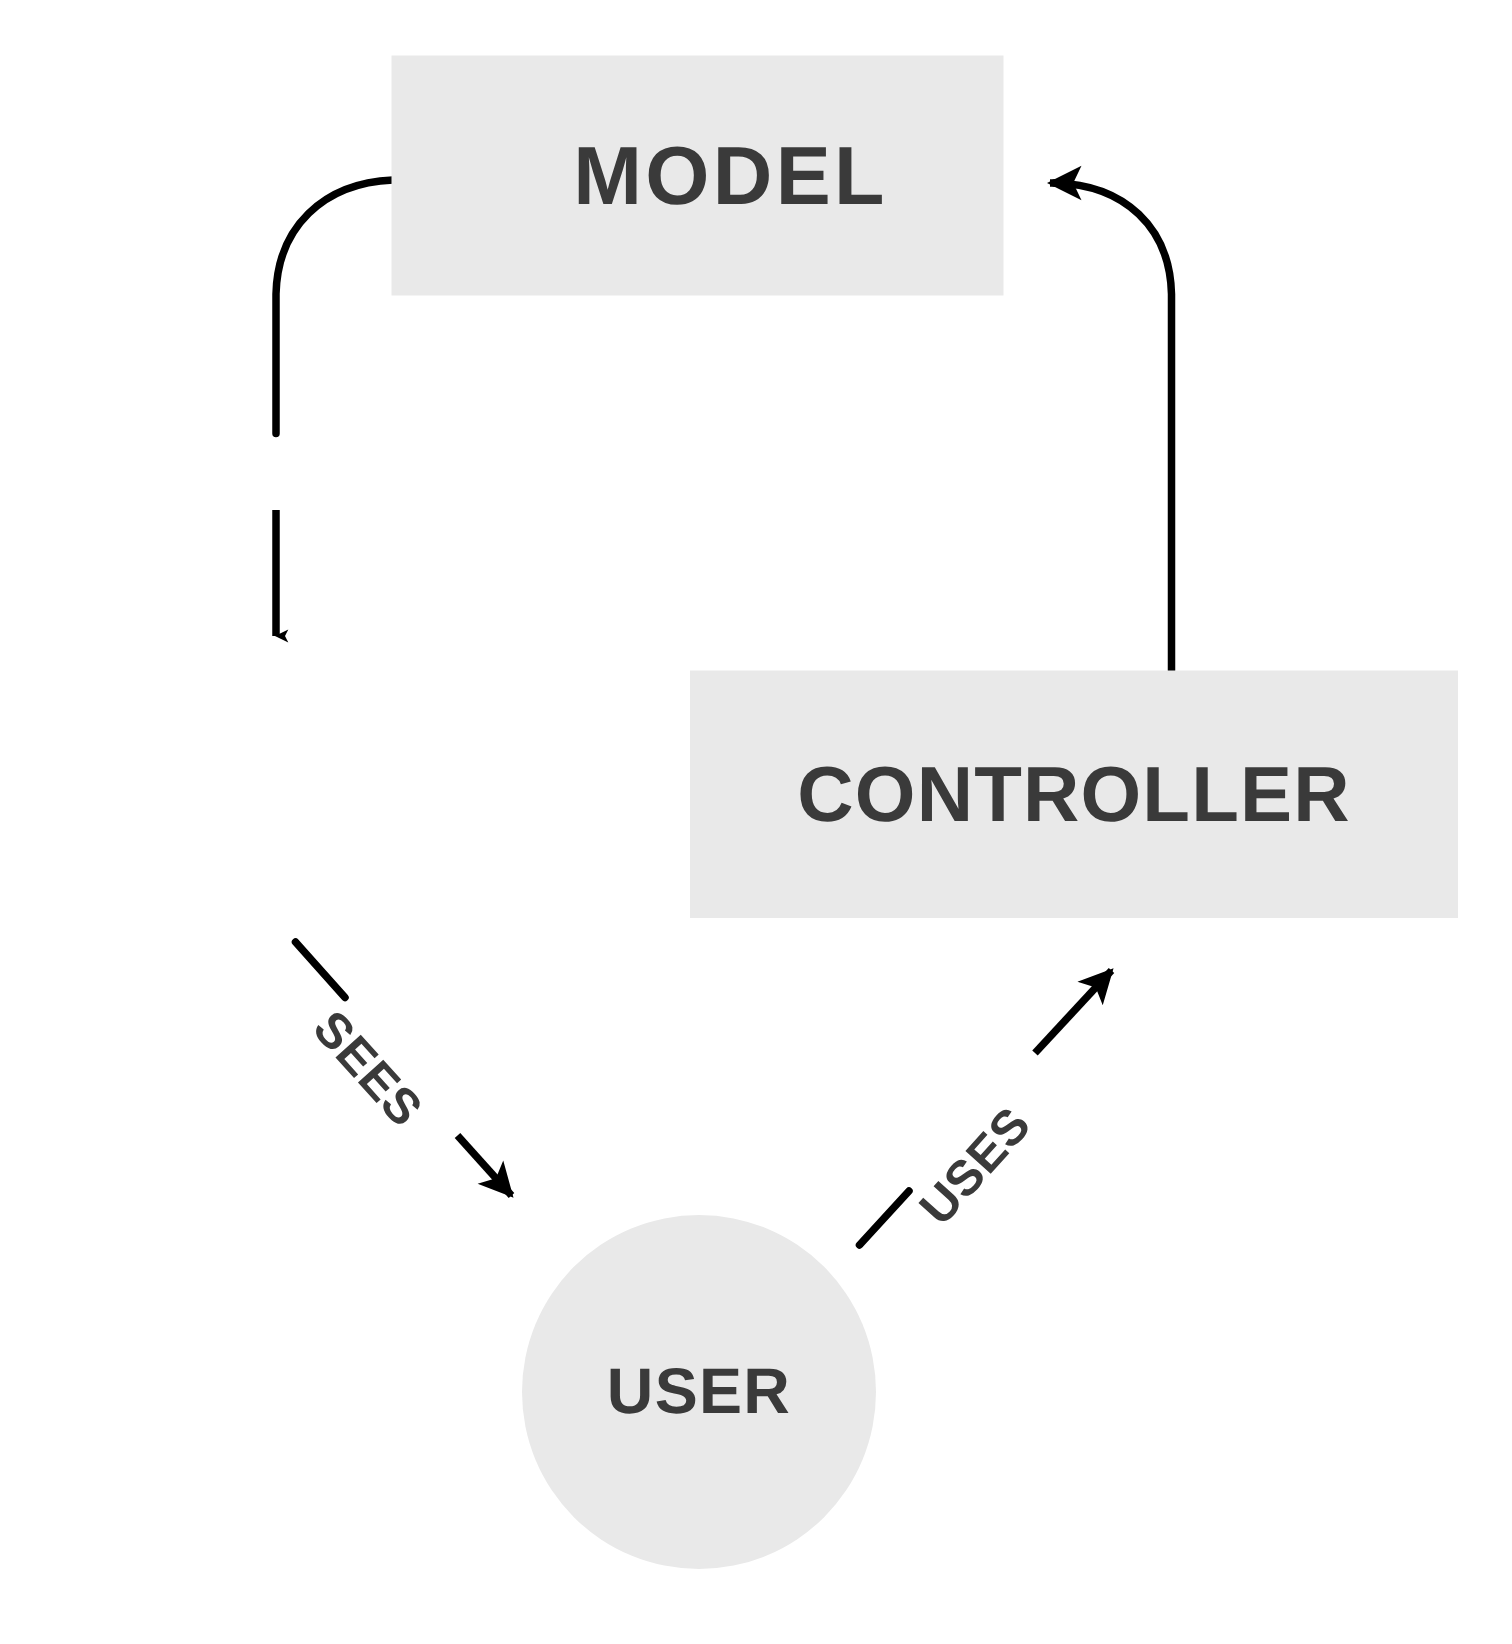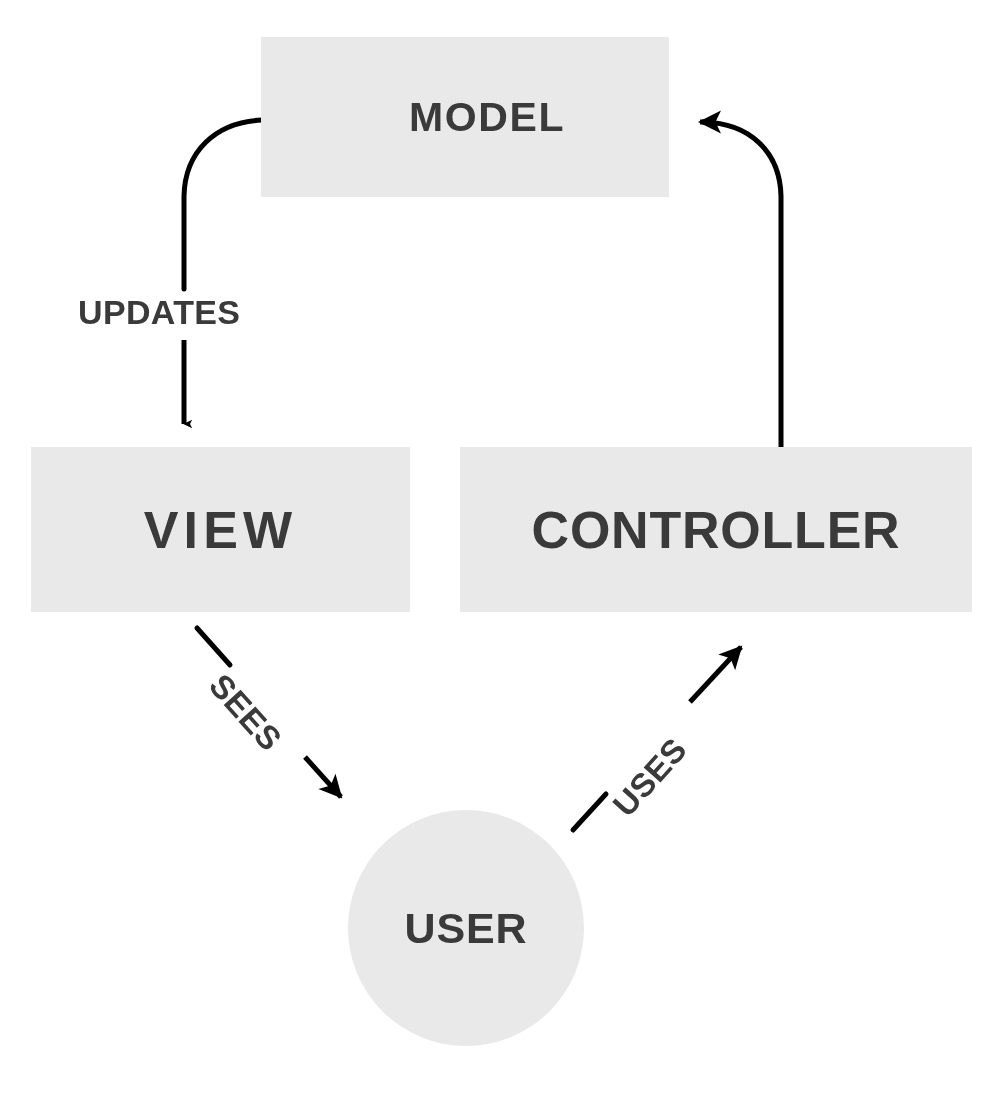--- a/index.html
+++ b/index.html
@@ -32,21 +32,21 @@
     letter-spacing: 0.02em;
     line-height: 1;
     white-space: nowrap;
   }
   #node-model {
     left: 261px;
     top: 37px;
     width: 408px;
     height: 160px;
   }
-  #node-model .node-label { font-size: 41px; letter-spacing: 0.04em; margin-left: 44px; }
+  #node-model .node-label { font-size: 55px; letter-spacing: 0.04em; margin-left: 44px; }
 
   #node-view {
     left: 31px;
     top: 447px;
     width: 379px;
     height: 165px;
   }
   #node-view .node-label { font-size: 52px; letter-spacing: 0.1em; }
 
   #node-controller {
@@ -139,32 +139,28 @@
     <g>
       <line x1="573" y1="830" x2="606" y2="794" stroke="#000000" stroke-width="5" stroke-linecap="round"></line>
       <line x1="690" y1="702" x2="741" y2="647" stroke="#000000" stroke-width="5" stroke-linecap="butt" marker-end="url(#arrowhead-generic)"></line>
     </g>
   </svg>
 
   <div class="node" id="node-model">
     <span class="node-label">MODEL</span>
   </div>
 
-  <div class="node" id="node-view">
-    <span class="node-label">VIEW</span>
-  </div>
 
   <div class="node" id="node-user">
     <span class="node-label">USER</span>
   </div>
 
   <div class="node" id="node-controller">
     <span class="node-label">CONTROLLER</span>
   </div>
 
-  <div class="edge-label" id="label-updates">UPDATES</div>
 
 
   <div class="edge-label" id="label-sees">SEES</div>
 
   <div class="edge-label" id="label-uses">USES</div>
 
 </div>
 
 </body></html>

